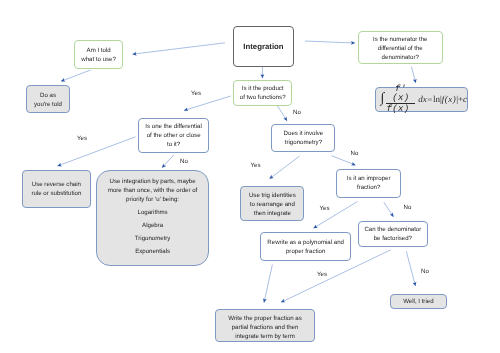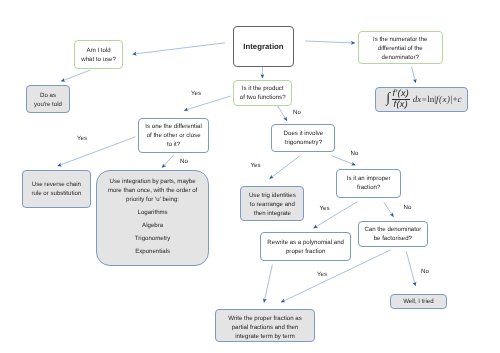--- a/index.html
+++ b/index.html
@@ -8,21 +8,21 @@
   svg.edges{position:absolute;left:0;top:0;width:500px;height:353px;}
   .node{position:absolute;box-sizing:border-box;display:flex;flex-direction:column;align-items:center;justify-content:center;text-align:center;border-radius:4px;color:#262626;line-height:9px;}
   .n-blue{border:1.2px solid #7e99c4;background:#ffffff;}
   .n-bluefill{border:1.2px solid #7e99c4;background:#e4e4e4;}
   .n-green{border:1.25px solid #b3d79b;background:#ffffff;}
   .n-black{border:1.15px solid #636363;background:#ffffff;font-weight:bold;}
   .lbl{position:absolute;color:#262626;white-space:nowrap;}
   .mth{font-family:"Liberation Serif",serif;font-style:italic;color:#2b2b2b;font-size:9px;line-height:1;}
   .mthr{font-family:"Liberation Serif",serif;color:#2b2b2b;font-size:9px;line-height:1;}
   .intg{font-size:14px;line-height:1;margin-right:1px;}
-  .frac{display:inline-flex;flex-direction:column;align-items:center;font-family:Liberation Sans, sans-serif;font-style:italic;line-height:1;margin:0 1px;font-size:9px;}
+  .frac{display:inline-flex;flex-direction:column;align-items:flex-start;font-family:Liberation Mono, monospace;font-style:italic;line-height:1;margin:0 1px;font-size:9px;}
   .fnum{border-bottom:0.8px solid #2b2b2b;padding:0 0.5px 0.5px;letter-spacing:0.4px;}
   .fden{padding-top:0.5px;letter-spacing:0.4px;}
 </style>
 </head>
 <body>
 
 <div id="canvas">
 
   <svg class="edges" viewBox="0 0 500 353">
     <defs>

